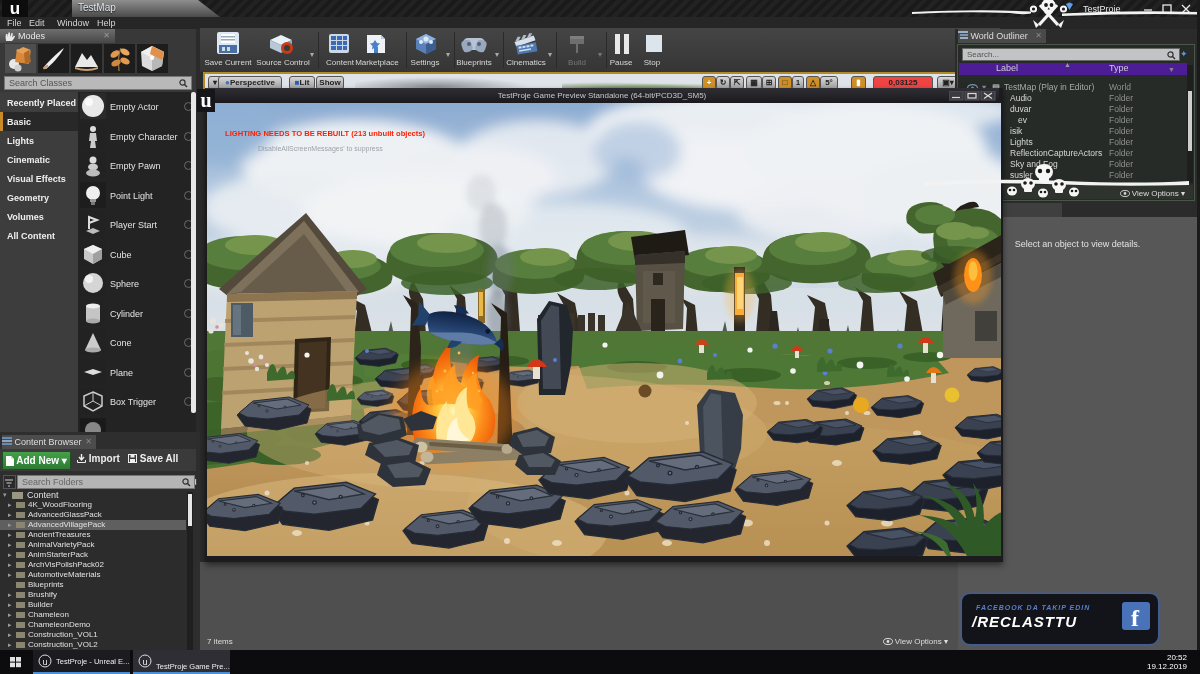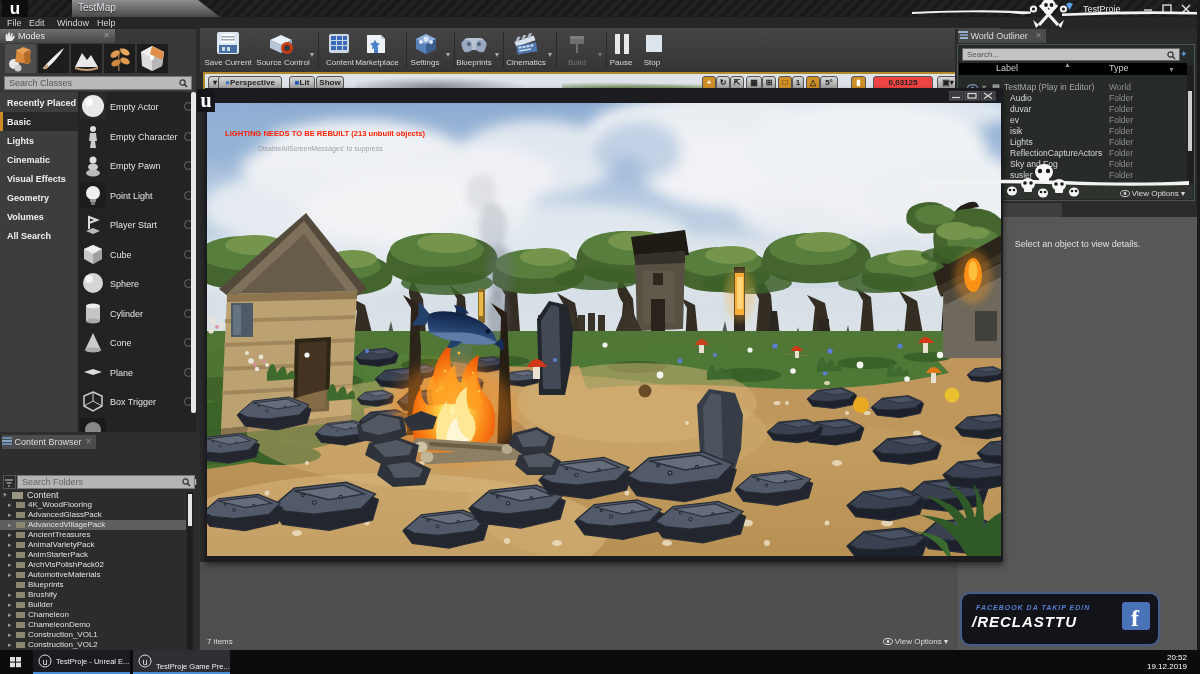--- a/index.html
+++ b/index.html
@@ -53,21 +53,21 @@
   
   #vpstrip{left:203px;top:72px;width:797px;height:18px;background:#dfe4ea;border-top:2px solid #b08b28;border-left:2px solid #b08b28;}
   .vbtn{position:absolute;top:2px;height:12px;background:linear-gradient(#d6d6d6,#9d9d9d);border:1px solid #555;
     border-radius:3px;color:#222;font-size:8px;font-weight:bold;line-height:12px;text-align:center;white-space:nowrap;overflow:hidden;}
   
   #wowrap{left:955px;top:29px;width:242px;height:171px;background:#2b2b2b;}
   #wotab{left:3px;top:0;width:88px;height:14px;background:#4a4a4a;color:#ddd;font-size:9px;line-height:14px;}
   #wobody{left:2px;top:15px;width:236px;height:155px;background:#272b27;border:1px solid #4a564a;}
   #wosearch{left:4px;top:3px;width:212px;height:11px;background:#c2c3c5;border:1px solid #666;color:#555;
     font-size:8px;line-height:11px;padding-left:4px;}
-  #wohead{left:1px;top:18px;width:228px;height:12px;background:#000000;color:#ccc;font-size:9px;}
+  #wohead{left:1px;top:18px;width:228px;height:12px;background:#4c1d95;color:#ccc;font-size:9px;}
   .worow{position:absolute;left:1px;width:228px;height:11px;color:#d8d8d8;font-size:8.5px;line-height:11px;white-space:nowrap;}
   .wotype{position:absolute;left:150px;color:#909090;}
   #wofoot{left:1px;top:140px;width:234px;height:14px;background:#2e332e;color:#ddd;font-size:8px;}
   
   #dtab{left:966px;top:203px;width:96px;height:14px;background:#3f3f3f;}
   #details{left:958px;top:217px;width:239px;height:433px;background:#575757;color:#e2e2e2;font-size:9px;}
   
   #assetpane{left:200px;top:562px;width:758px;height:88px;background:#4f4f4f;color:#ddd;font-size:8px;}
   
   #pwin{left:205px;top:88px;width:798px;height:474px;background:#1c1c20;box-shadow:0 3px 6px rgba(0,0,0,.5);}
@@ -140,21 +140,21 @@
       </svg></div>
   <div class="abs" id="catcol">
     <div style="top:6px">Recently Placed</div>
     <div style="left:0;top:20px;width:78px;height:19px;background:#282828;border-left:3px solid #c88b28"></div>
     <div style="top:25px">Basic</div>
     <div style="top:44px">Lights</div>
     <div style="top:63px">Cinematic</div>
     <div style="top:82px">Visual Effects</div>
     <div style="top:101px">Geometry</div>
     <div style="top:120px">Volumes</div>
-    <div style="top:139px">All Search</div>
+    <div style="top:139px">All Content</div>
   </div>
   <div class="abs" id="itemlist">
     <div class="itile" style="top:1px"><svg width="26" height="26">
           <rect width="26" height="26" fill="#2a2a2a"></rect>
           <circle cx="13" cy="13" r="11" fill="#e8e8e8"></circle>
           <circle cx="9" cy="9" r="4" fill="#fafafa"></circle>
         </svg></div>
     <div class="ilbl" style="top:10px">Empty Actor</div>
       <div class="irad" style="top:10px"></div>
     <div class="itile" style="top:31px"><svg width="26" height="26">
@@ -237,20 +237,35 @@
   </div>
   <div class="abs" id="modescroll"></div>
 </div>
 
 <div class="abs" id="cbwrap">
   <div class="abs" id="cbtab"><svg width="10" height="9" style="vertical-align:-1px">
         <rect x="0" y="0" width="10" height="2" fill="#6a8ab0"></rect>
         <rect x="0" y="3" width="10" height="2" fill="#8aa5c5"></rect>
         <rect x="0" y="6" width="10" height="2" fill="#6a8ab0"></rect>
       </svg> Content Browser<span style="position:absolute;right:4px;top:0;color:#888;font-size:8px">✕</span></div>
+  <div class="abs" id="cbtools">
+    <div class="abs" id="addnew"><svg width="8" height="10" style="vertical-align:-2px;margin-right:2px">
+          <path d="M0 0 h5 l3 3 v7 h-8 Z" fill="#fff"></path>
+          <path d="M5 0 l3 3 h-3 Z" fill="#cfe8cf"></path>
+        </svg>Add New ▾</div>
+    <div class="abs cbt" style="left:77px"><svg width="9" height="9" style="vertical-align:-1px">
+          <path d="M4.5 0 L4.5 5 M2 3 L4.5 6 L7 3" stroke="#eee" stroke-width="1.4" fill="none"></path>
+          <path d="M0.5 6 L0.5 8.5 L8.5 8.5 L8.5 6" stroke="#eee" fill="none"></path>
+        </svg> Import</div>
+    <div class="abs cbt" style="left:128px"><svg width="9" height="9" style="vertical-align:-1px">
+          <rect x="0.5" y="0.5" width="8" height="8" fill="none" stroke="#eee"></rect>
+          <rect x="2.5" y="0.5" width="4" height="3" fill="#eee"></rect>
+          <rect x="2" y="5" width="5" height="3.5" fill="#eee"></rect>
+        </svg> Save All</div>
+  </div>
   <div class="abs" style="left:3px;top:43px;width:11px;height:12px;background:#2a2a2a;border:1px solid #555"><svg width="9" height="10" style="margin:1px">
         <path d="M0 1 h8 M1.5 4 h5 M3 7 h2" stroke="#999" stroke-width="1.4"></path>
       </svg></div>
   <div class="abs" style="left:190px;top:45px;width:8px;height:10px;color:#ccc;font-size:8px">◀</div>
   <div class="abs" id="cbsearch">Search Folders<svg style="position:absolute;right:3px;top:2px" width="9" height="9">
         <circle cx="3.5" cy="3.5" r="2.6" fill="none" stroke="#333" stroke-width="1.2"></circle>
         <path d="M5.5 5.5 L8 8" stroke="#333" stroke-width="1.4"></path>
       </svg></div>
   <div class="abs" id="cbtree">
     <div class="trow" style="top:0;font-size:9px">
@@ -488,21 +503,21 @@
         </div>
       <div class="worow" style="top:48px">
           <span style="position:absolute;left:51px">Audio</span>
           <span class="wotype">Folder</span>
         </div>
       <div class="worow" style="top:59px">
           <span style="position:absolute;left:51px">duvar</span>
           <span class="wotype">Folder</span>
         </div>
       <div class="worow" style="top:70px">
-          <span style="position:absolute;left:51px">ev</span>
+          <span style="position:absolute;left:59px">ev</span>
           <span class="wotype">Folder</span>
         </div>
       <div class="worow" style="top:81px">
           <span style="position:absolute;left:51px">isik</span>
           <span class="wotype">Folder</span>
         </div>
       <div class="worow" style="top:92px">
           <span style="position:absolute;left:51px">Lights</span>
           <span class="wotype">Folder</span>
         </div>
@@ -537,20 +552,21 @@
 
 <div class="abs" id="assetpane">
   <span style="position:absolute;left:7px;bottom:4px">7 items</span>
   <span style="position:absolute;right:10px;bottom:4px"><svg width="10" height="7" style="vertical-align:-1px">
         <ellipse cx="5" cy="3.5" rx="4.5" ry="3" fill="none" stroke="#ddd"></ellipse>
         <circle cx="5" cy="3.5" r="1.4" fill="#ddd"></circle>
       </svg> View Options ▾</span>
 </div>
 
 <div class="abs" id="pwin">
+  <div class="abs" id="ptitle">TestProje Game Preview Standalone (64-bit/PCD3D_SM5)</div>
   <svg class="abs" style="left:744px;top:3px" width="50" height="10">
       <g fill="#3a3a40" stroke="#55555c">
         <rect x="0" y="0" width="14" height="9"></rect>
         <rect x="16" y="0" width="14" height="9"></rect>
         <rect x="32" y="0" width="14" height="9"></rect>
       </g>
       <g stroke="#dcdcdc" stroke-width="1.2" fill="none">
         <path d="M3 6.5 h8"></path>
         <rect x="19" y="2.5" width="8" height="4.5"></rect>
         <path d="M35 2 l8 5.5 M43 2 l-8 5.5"></path>

